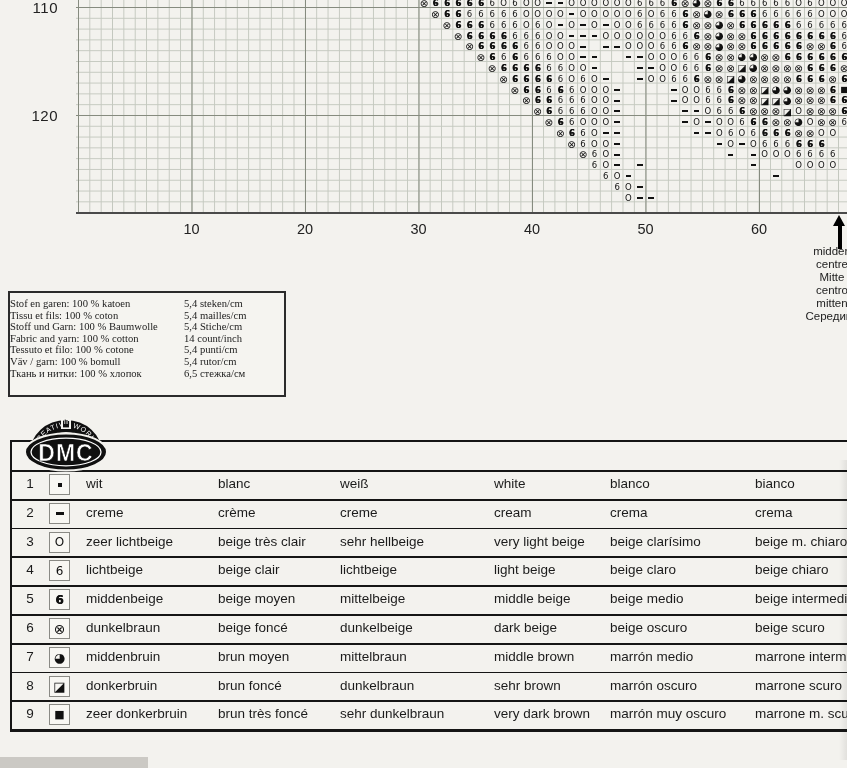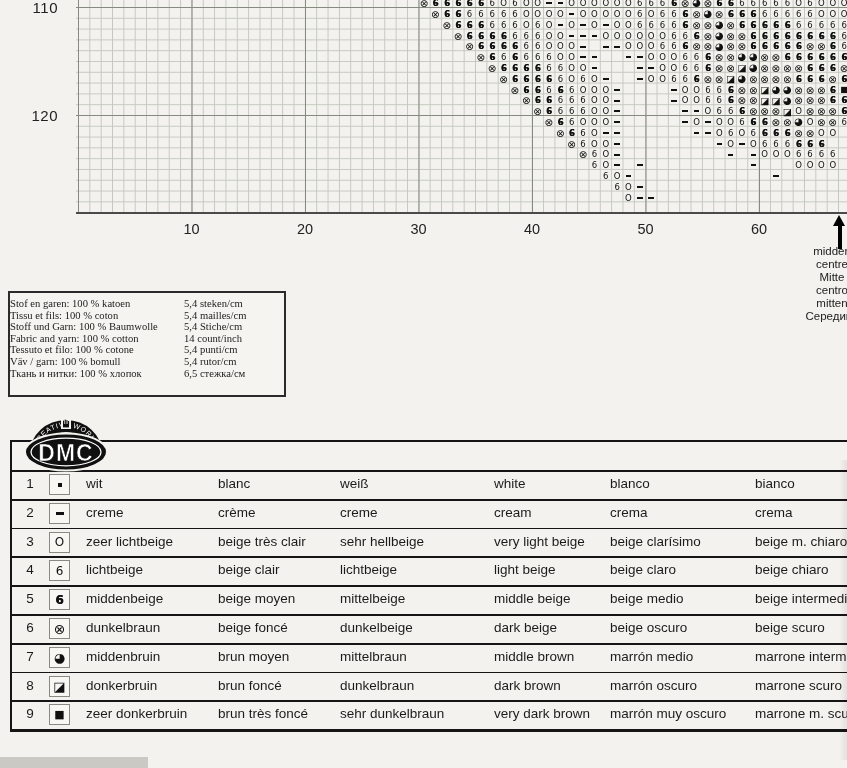--- a/index.html
+++ b/index.html
@@ -751,21 +751,21 @@
         <div class="ltxt c-en">middle brown</div>
         <div class="ltxt c-es">marrón medio</div>
         <div class="ltxt c-it">marrone intermedio</div>
       </div>
       <div class="lrow" style="top: 231.6px;">
         <div class="lnum">8</div>
         <div class="lbox s-d">◪</div>
         <div class="ltxt c-nl">donkerbruin</div>
         <div class="ltxt c-fr">brun foncé</div>
         <div class="ltxt c-de">dunkelbraun</div>
-        <div class="ltxt c-en">dark brown</div>
+        <div class="ltxt c-en">sehr brown</div>
         <div class="ltxt c-es">marrón oscuro</div>
         <div class="ltxt c-it">marrone scuro</div>
       </div>
       <div class="lrow" style="top: 260.4px;">
         <div class="lnum">9</div>
         <div class="lbox s-s">■</div>
         <div class="ltxt c-nl">zeer donkerbruin</div>
         <div class="ltxt c-fr">brun très foncé</div>
         <div class="ltxt c-de">sehr dunkelbraun</div>
         <div class="ltxt c-en">very dark brown</div>

